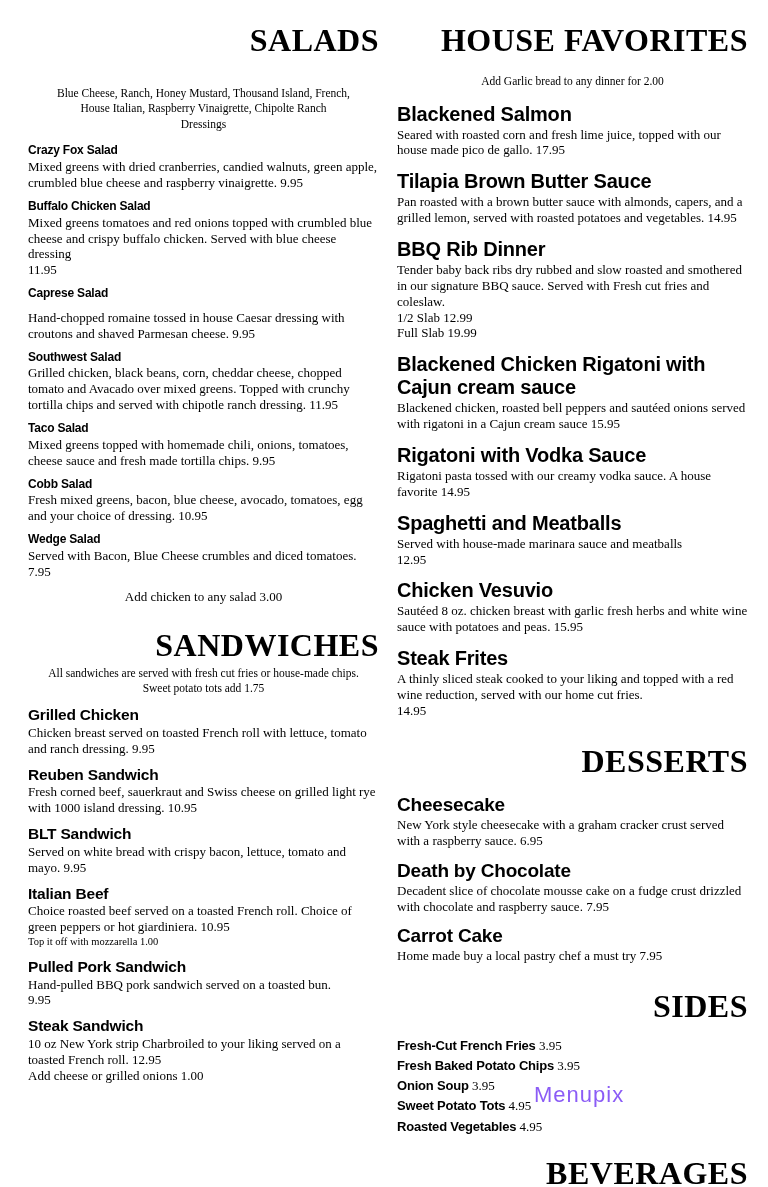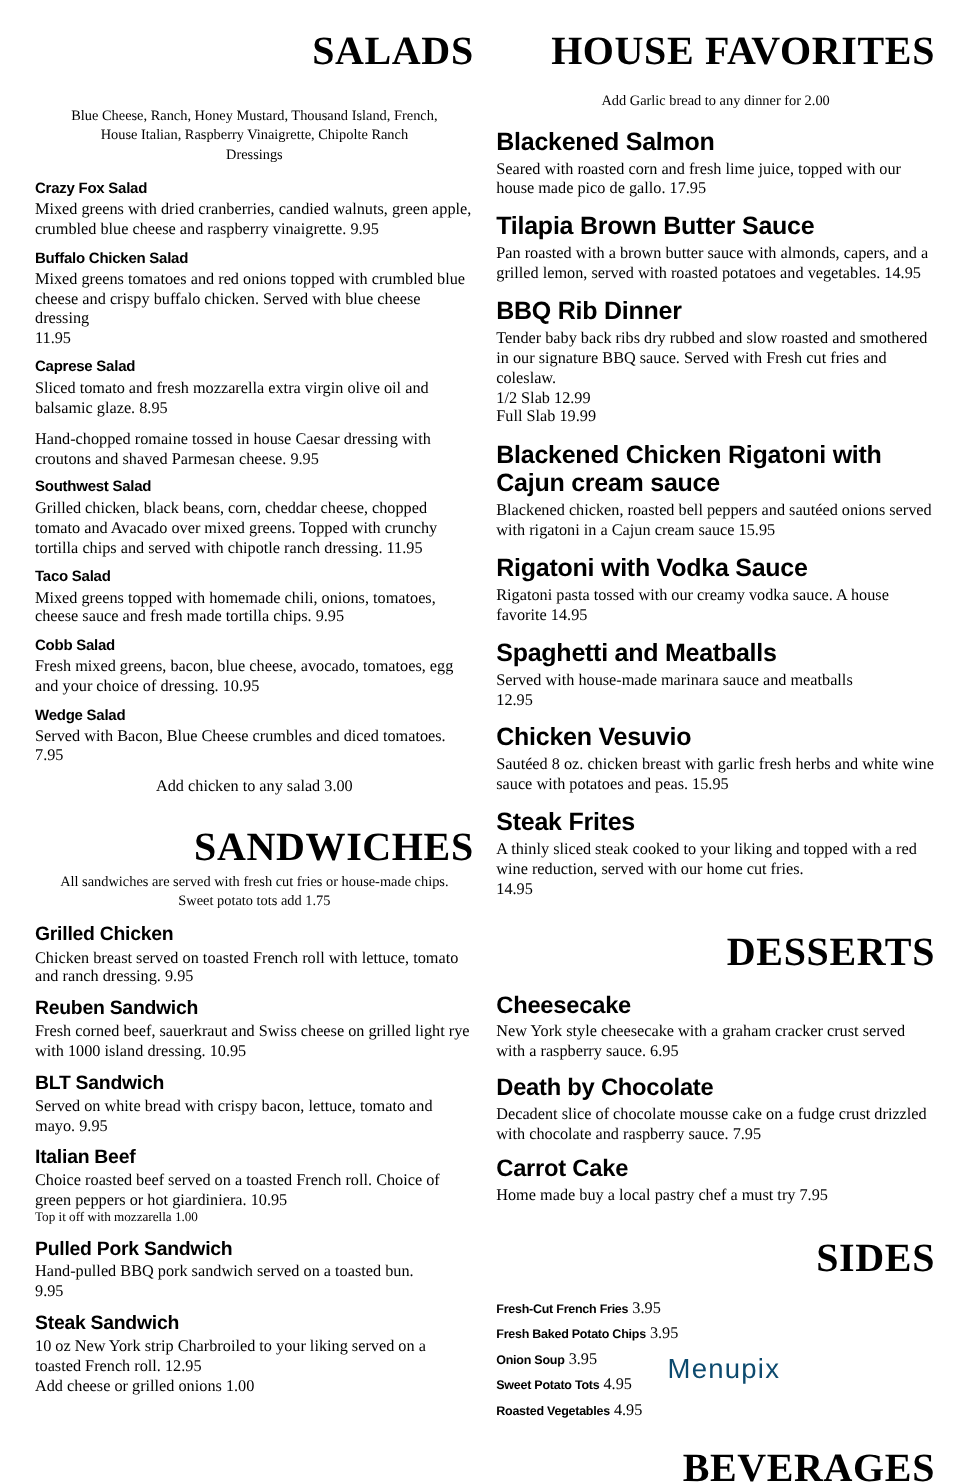--- a/index.html
+++ b/index.html
@@ -31,24 +31,24 @@
   .section-desserts{margin-top:26px;}
   .section-desserts .section-title{margin-bottom:16px;}
   .section-desserts .item-name{font-size:19px;}
   .section-desserts .menu-item{margin-bottom:11px;}
   .section-sides{margin-top:26px;}
   .section-sides .section-title{margin-bottom:14px;}
   .section-beverages{margin-top:22px;}
   .section-beverages .section-title{margin-bottom:12px;}
 
   .side-row{margin:0 0 4px;font-size:13px;line-height:1.25;}
-  .side-name{font-family:"Liberation Sans",sans-serif;font-weight:700;font-size:10px;letter-spacing:-.2px;}
+  .side-name{font-family:"Liberation Sans",sans-serif;font-weight:700;font-size:13px;letter-spacing:-.2px;}
   .side-price{font-size:13px;}
 
-  .watermark{position:absolute;left:534px;top:1082px;font-family:"Liberation Sans",sans-serif;font-size:22px;color:#0c4a6e;letter-spacing:1px;pointer-events:none;}
+  .watermark{position:absolute;left:534px;top:1082px;font-family:"Liberation Sans",sans-serif;font-size:22px;color:#8b5cf6;letter-spacing:1px;pointer-events:none;}
 </style>
 </head>
 <body>
 
 <div class="page">
   <div class="col">
       <section class="menu-section section-salads">
         <h2 class="section-title">SALADS</h2>
         <p class="section-note">Blue Cheese, Ranch, Honey Mustard, Thousand Island, French, House Italian, Raspberry Vinaigrette, Chipolte Ranch</p>
         <p class="section-note">Dressings</p>
@@ -56,21 +56,20 @@
           <h3 class="item-name">Crazy Fox Salad</h3>
           <p class="item-desc">Mixed greens with dried cranberries, candied walnuts, green apple, crumbled blue cheese and raspberry vinaigrette.  9.95</p>
         </div>
         <div class="menu-item">
           <h3 class="item-name">Buffalo Chicken Salad</h3>
           <p class="item-desc">Mixed greens tomatoes and red onions topped with crumbled blue cheese and crispy buffalo chicken. Served with blue cheese dressing</p>
           <p class="item-line">11.95</p>
         </div>
         <div class="menu-item">
           <h3 class="item-name">Caprese Salad</h3>
-          <p class="item-desc">Sliced tomato and fresh mozzarella extra virgin olive oil and balsamic glaze.  8.95</p>
         </div>
         <div class="menu-item">
           <p class="item-desc">Hand-chopped romaine tossed in house Caesar dressing with croutons and shaved Parmesan cheese.   9.95</p>
         </div>
         <div class="menu-item">
           <h3 class="item-name">Southwest Salad</h3>
           <p class="item-desc">Grilled chicken, black beans, corn, cheddar cheese, chopped tomato and Avacado over mixed greens. Topped with crunchy tortilla chips and served with chipotle ranch dressing.  11.95</p>
         </div>
         <div class="menu-item">
           <h3 class="item-name">Taco Salad</h3>

